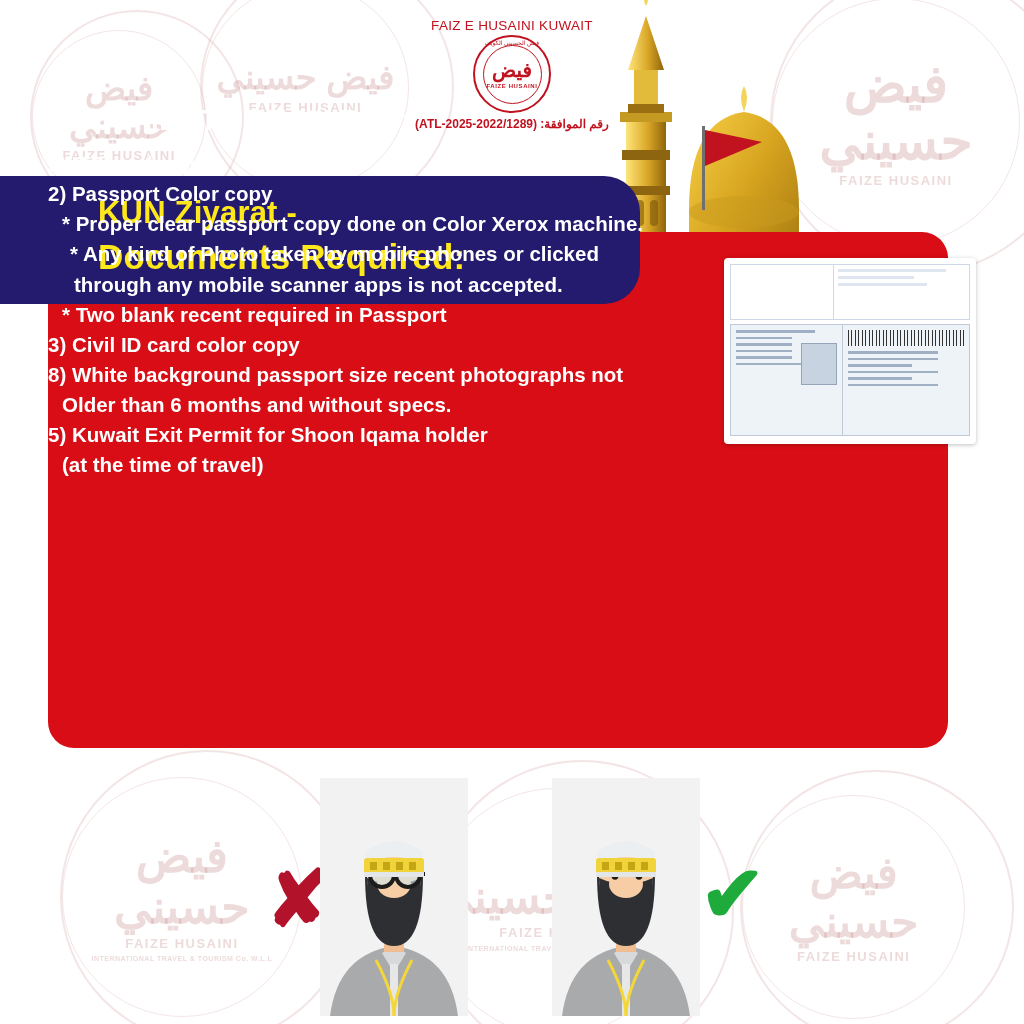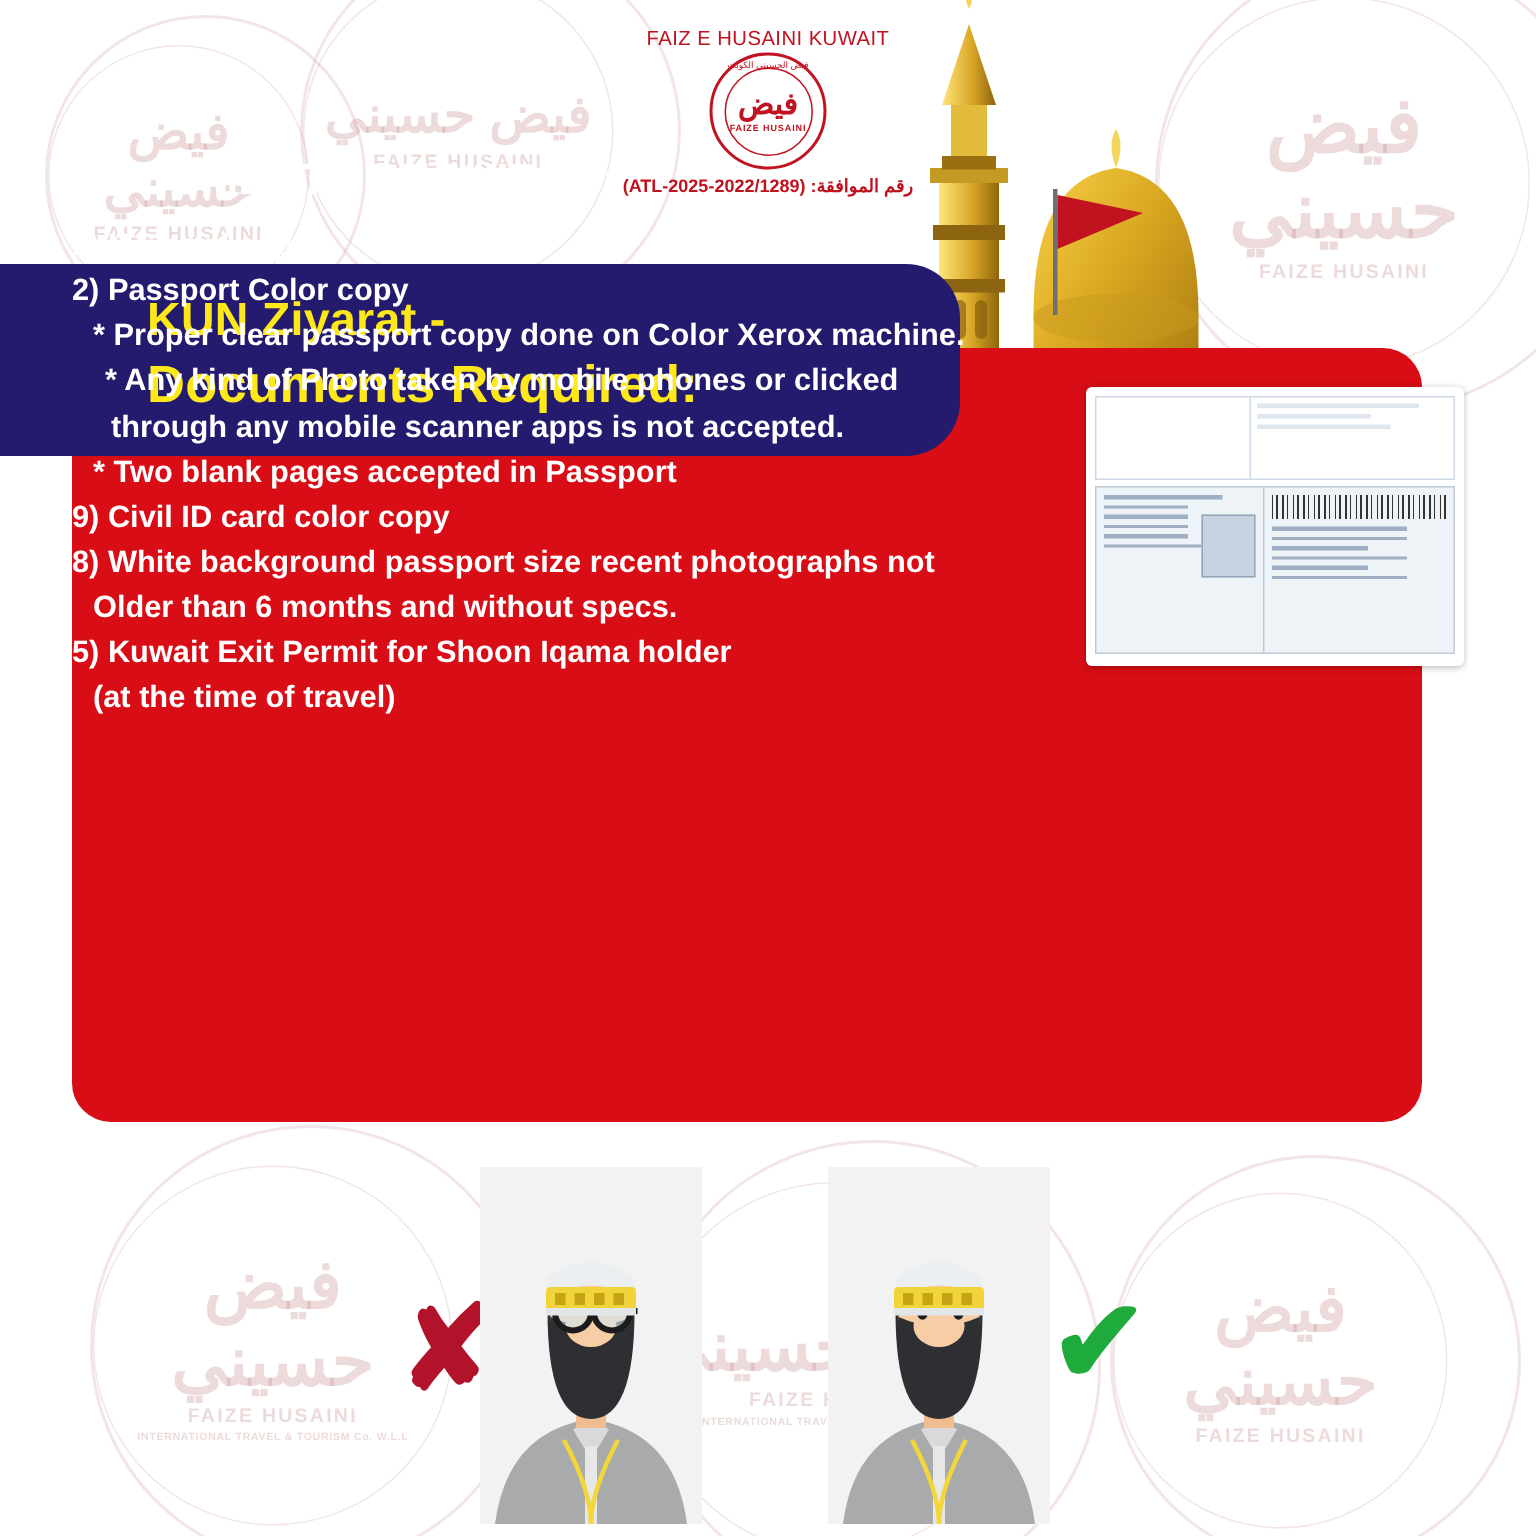--- a/index.html
+++ b/index.html
@@ -353,22 +353,22 @@
 </div>
 
 <div class="card-body">
   <div class="doc-heading">DOCUMENTS REQUIRED:</div>
   <div class="doc-list">
     <div class="doc-item">1) ITS card copy</div>
     <div class="doc-item">2) Passport Color copy</div>
     <div class="doc-item indent1">* Proper clear passport copy done on Color Xerox machine.</div>
     <div class="doc-item indent2">* Any kind of Photo taken by mobile phones or clicked</div>
     <div class="doc-item indent3">through any mobile scanner apps is not accepted.</div>
-    <div class="doc-item indent1">* Two blank pages accepted in Passport</div>
-    <div class="doc-item">9) Civil ID card color copy</div>
+    <div class="doc-item indent1">* Two blank recent required in Passport</div>
+    <div class="doc-item">3) Civil ID card color copy</div>
     <div class="doc-item">8) White background passport size recent photographs not</div>
     <div class="doc-item indent1">Older than 6 months and without specs.</div>
     <div class="doc-item">5) Kuwait Exit Permit for Shoon Iqama holder</div>
     <div class="doc-item indent1">(at the time of travel)</div>
   </div>
 </div>
 
 <div class="passport-sample">
   <div class="ps-top">
     <div class="l"></div>

